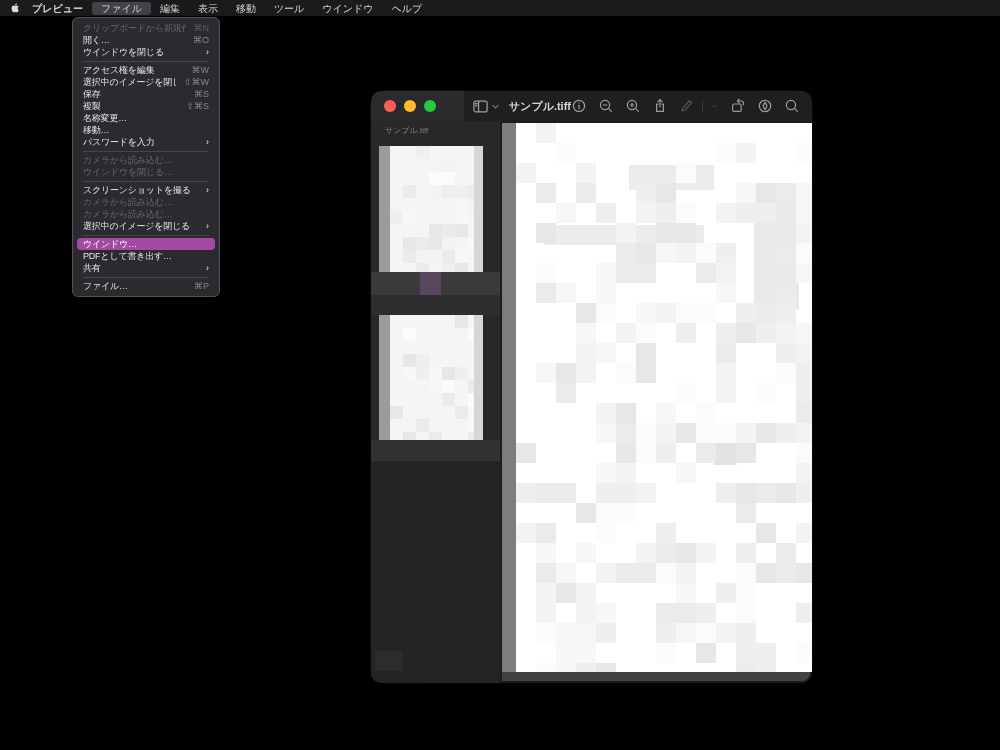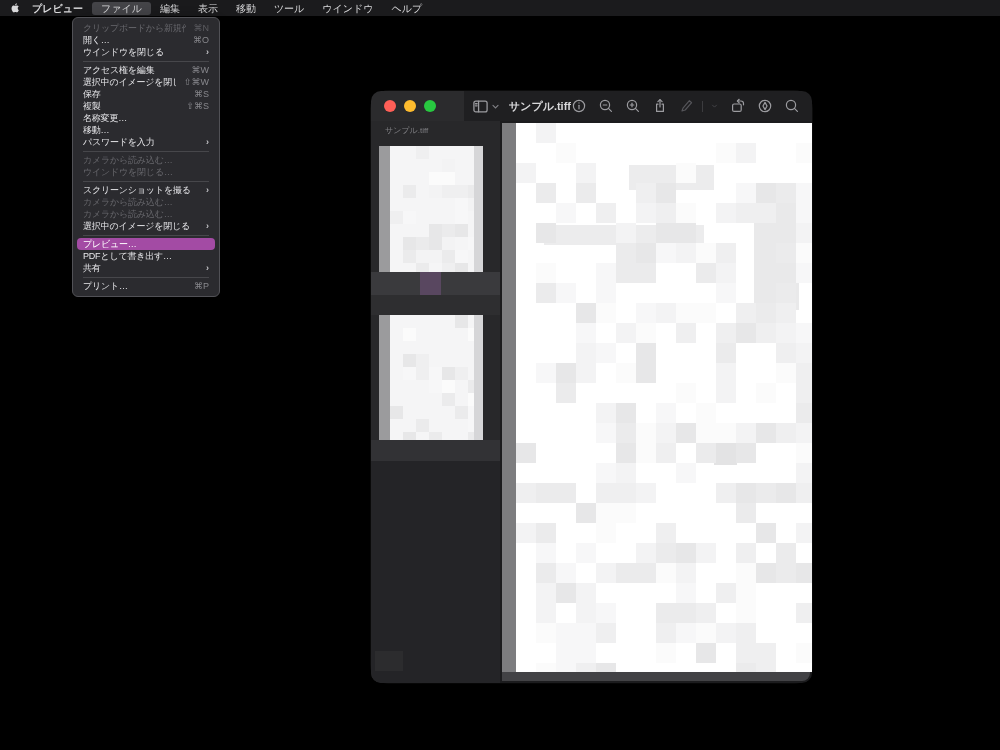--- a/index.html
+++ b/index.html
@@ -165,32 +165,32 @@
     </div>
     <div class="dd-item disabled">
       <span class="lbl">カメラから読み込む…</span>
     </div>
     <div class="dd-item">
       <span class="lbl">選択中のイメージを閉じる</span>
       <span class="arrow">›</span>
     </div>
     <div class="dd-sep"></div>
     <div class="dd-item hl" style="background: rgb(163, 75, 164);">
-      <span class="lbl">プレビュー…</span>
+      <span class="lbl">ウインドウ…</span>
     </div>
     <div class="dd-item">
       <span class="lbl">PDFとして書き出す…</span>
     </div>
     <div class="dd-item">
       <span class="lbl">共有</span>
       <span class="arrow">›</span>
     </div>
     <div class="dd-sep"></div>
     <div class="dd-item">
-      <span class="lbl">プリント…</span>
+      <span class="lbl">ファイル…</span>
       <span class="sc">⌘P</span>
     </div>
   </div>
 
 <div class="window">
   <div class="titlebar">
     <div class="tb-left" id="traffic-lights">
         <div class="light" style="background: rgb(255, 95, 87);"></div>
         <div class="light" style="background: rgb(254, 188, 46);"></div>
         <div class="light" style="background: rgb(40, 200, 64);"></div>

